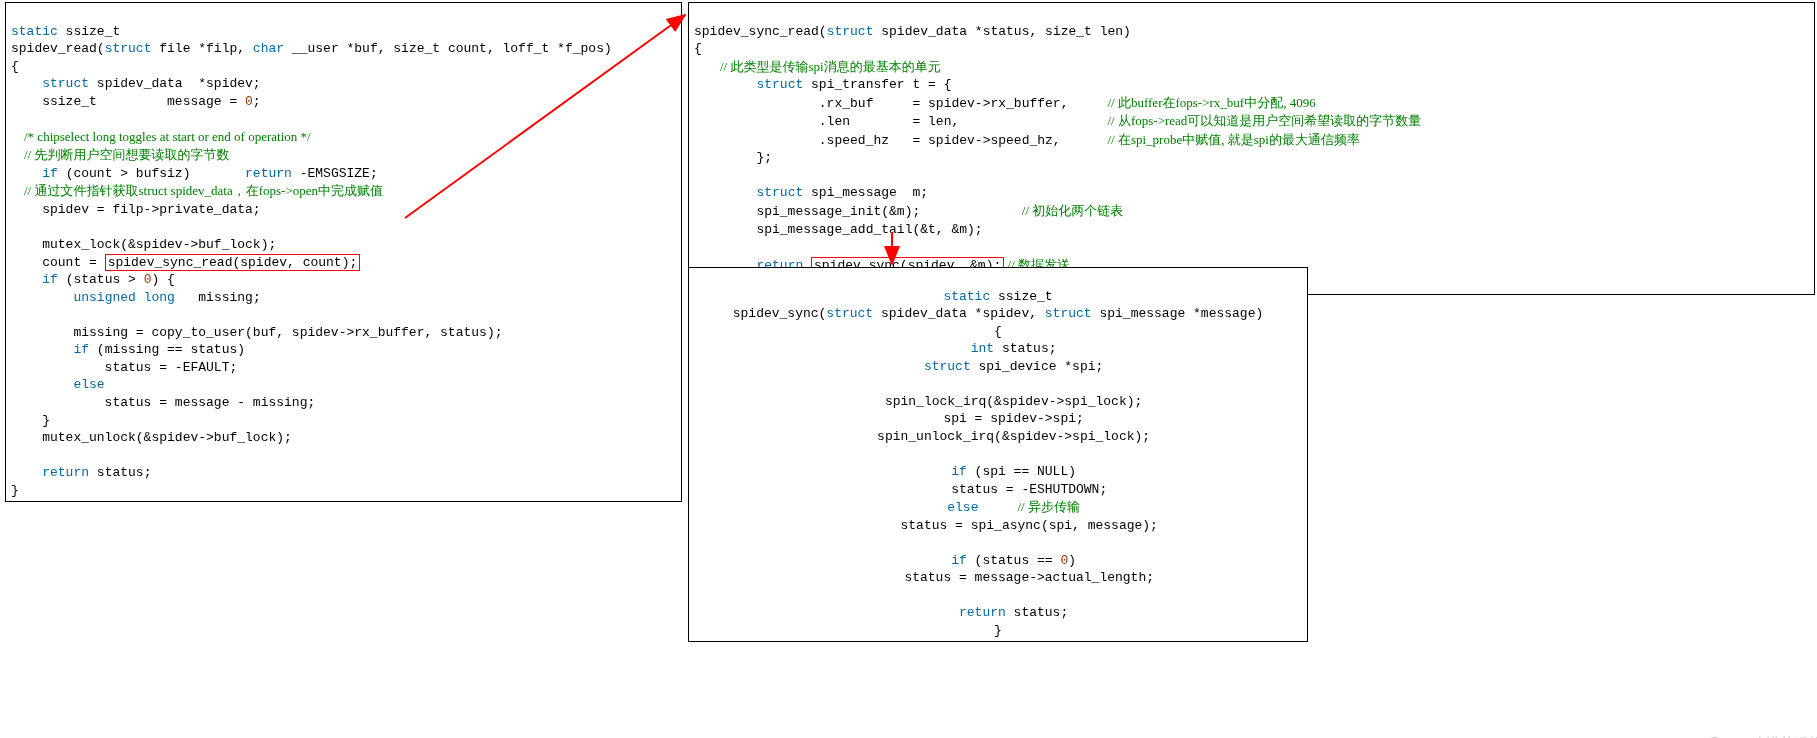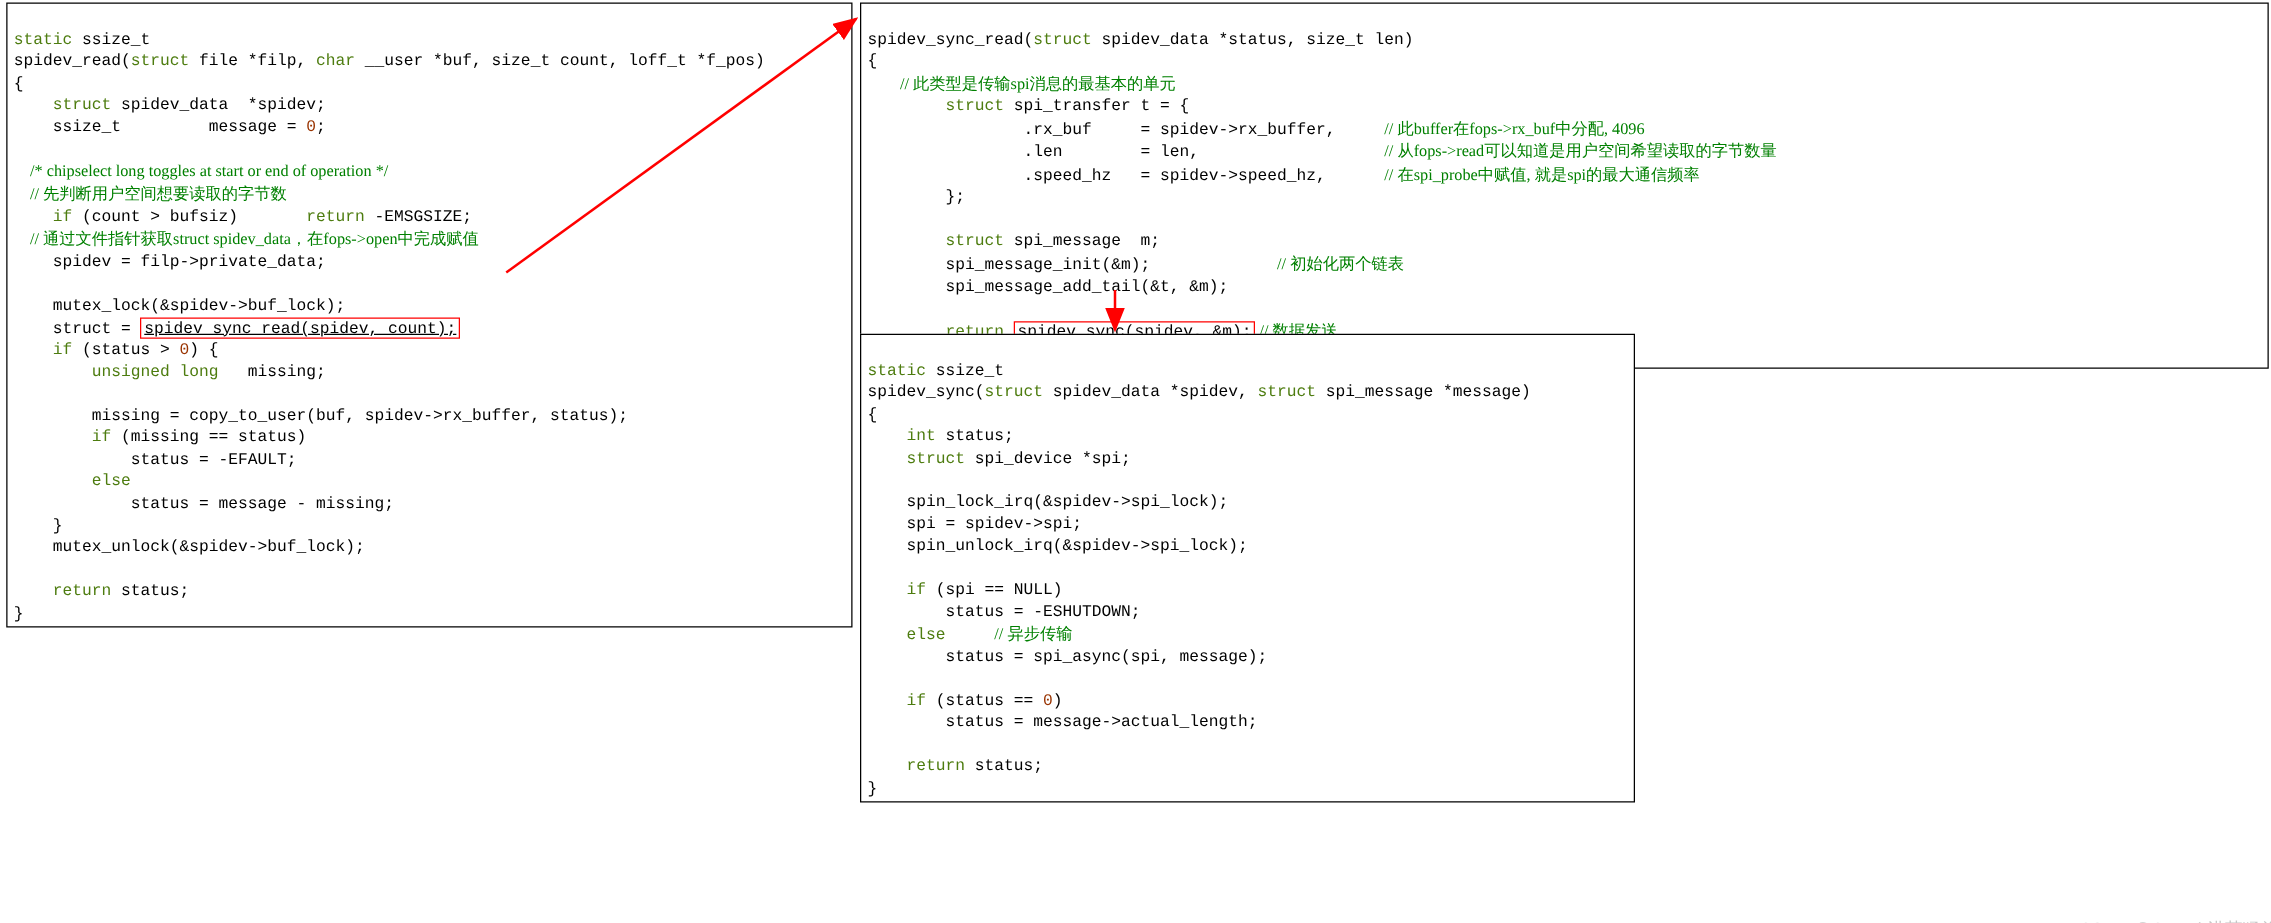--- a/index.html
+++ b/index.html
@@ -13,28 +13,27 @@
     height: 738px;
   }
   .codebox {
     position: absolute;
     border: 1.5px solid #000;
     background: #fff;
     padding: 2px 5px;
     white-space: pre;
     line-height: 1.35;
   }
-  .kw-blue { color: #4d7c0f; }
+  .kw-blue { color: #0369a1; }
   .kw-green { color: #008000; font-family: Liberation Serif, serif; }
   .num { color: #993300; }
   .red-box {
     border: 1.5px solid #ff0000;
     padding: 0 2px;
     display: inline;
-    text-decoration: underline;
   }
   .arrow-svg {
     position: absolute;
     pointer-events: none;
   }
   .watermark {
     position: absolute;
     right: 15px;
     bottom: 5px;
     color: rgba(160,160,160,0.6);
@@ -52,21 +51,21 @@
 <span>    </span><span class="kw-blue">struct</span><span> spidev_data  *spidev;</span>
 <span>    ssize_t         message = </span><span class="num">0</span><span>;</span>
 <span> </span>
 <span class="kw-green">    /* chipselect long toggles at start or end of operation */</span>
 <span class="kw-green">    // 先判断用户空间想要读取的字节数</span>
 <span>    </span><span class="kw-blue">if</span><span> (count &gt; bufsiz)       </span><span class="kw-blue">return</span><span> -EMSGSIZE;</span>
 <span class="kw-green">    // 通过文件指针获取struct spidev_data，在fops-&gt;open中完成赋值</span>
 <span>    spidev = filp-&gt;private_data;</span>
 <span> </span>
 <span>    mutex_lock(&amp;spidev-&gt;buf_lock);</span>
-<span>    struct = </span><span class="red-box">spidev_sync_read(spidev, count);</span>
+<span>    count = </span><span class="red-box">spidev_sync_read(spidev, count);</span>
 <span>    </span><span class="kw-blue">if</span><span> (status &gt; </span><span class="num">0</span><span>) {</span>
 <span>        </span><span class="kw-blue">unsigned</span><span> </span><span class="kw-blue">long</span><span>   missing;</span>
 <span> </span>
 <span>        missing = copy_to_user(buf, spidev-&gt;rx_buffer, status);</span>
 <span>        </span><span class="kw-blue">if</span><span> (missing == status)</span>
 <span>            status = -EFAULT;</span>
 <span>        </span><span class="kw-blue">else</span>
 <span>            status = message - missing;</span>
 <span>    }</span>
 <span>    mutex_unlock(&amp;spidev-&gt;buf_lock);</span>
@@ -86,21 +85,21 @@
 <span>        };</span>
 <span> </span>
 <span>        </span><span class="kw-blue">struct</span><span> spi_message  m;</span>
 <span>        spi_message_init(&amp;m);             </span><span class="kw-green">// 初始化两个链表</span>
 <span>        spi_message_add_tail(&amp;t, &amp;m);</span>
 <span> </span>
 <span>        </span><span class="kw-blue">return</span><span> </span><span class="red-box">spidev_sync(spidev, &amp;m);</span><span class="kw-green"> // 数据发送</span>
 <span>}</span>
 </div>
 
-<div class="codebox" style="left:688px; top:267px; width:608px;">
+<div class="codebox" style="left:688px; top:267px; width:608px;text-align:center;">
 <span class="kw-blue">static</span><span> ssize_t</span>
 <span>spidev_sync(</span><span class="kw-blue">struct</span><span> spidev_data *spidev, </span><span class="kw-blue">struct</span><span> spi_message *message)</span>
 <span>{</span>
 <span>    </span><span class="kw-blue">int</span><span> status;</span>
 <span>    </span><span class="kw-blue">struct</span><span> spi_device *spi;</span>
 <span> </span>
 <span>    spin_lock_irq(&amp;spidev-&gt;spi_lock);</span>
 <span>    spi = spidev-&gt;spi;</span>
 <span>    spin_unlock_irq(&amp;spidev-&gt;spi_lock);</span>
 <span> </span>

